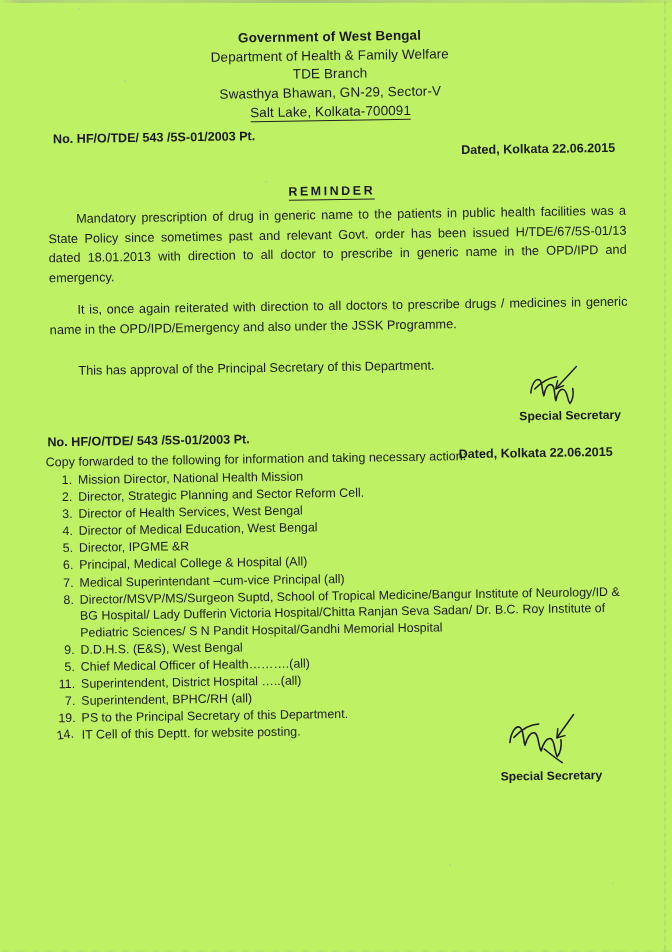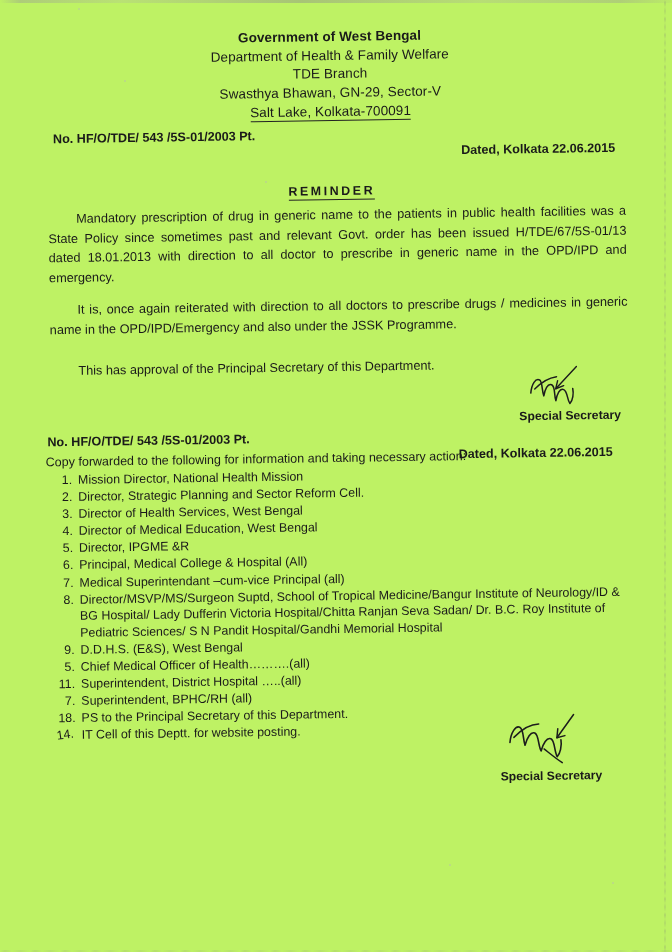--- a/index.html
+++ b/index.html
@@ -340,21 +340,21 @@
         <span class="cnum">11.</span>
         <span class="ctext">Superintendent, District Hospital …..(all)</span>
       </div>
 
       <div class="citem">
         <span class="cnum">7.</span>
         <span class="ctext">Superintendent, BPHC/RH  (all)</span>
       </div>
 
       <div class="citem">
-        <span class="cnum">18.</span>
+        <span class="cnum">19.</span>
         <span class="ctext">PS to the Principal Secretary of this Department.</span>
       </div>
 
       <div class="citem last">
         <span class="cnum">14.</span>
         <span class="ctext">IT Cell of this Deptt.  for website posting.</span>
       </div>
 
     </div>
 

